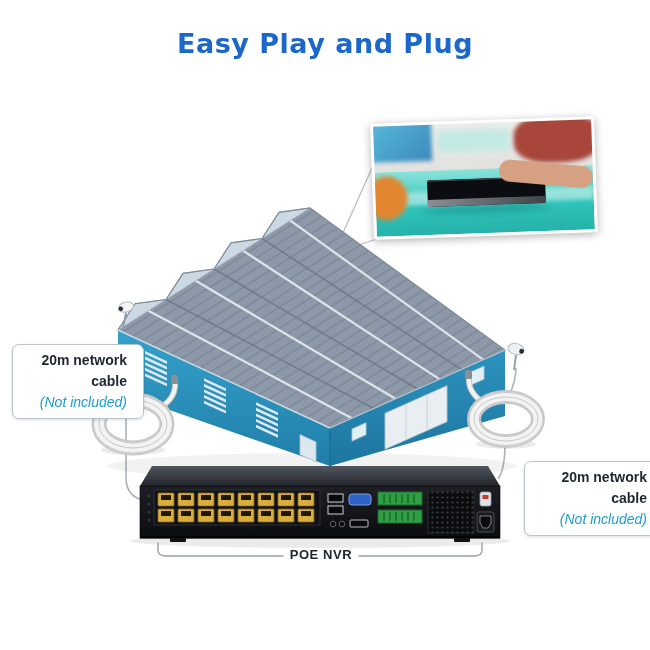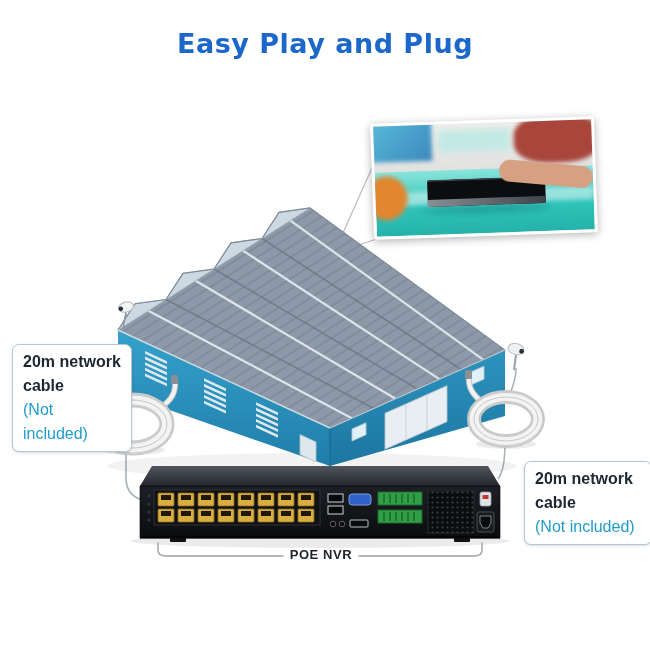--- a/index.html
+++ b/index.html
@@ -3,24 +3,24 @@
 <meta charset="utf-8">
 <style>
   html,body{margin:0;padding:0;background:#fff;}
   #stage{position:relative;width:650px;height:650px;background:#fff;overflow:hidden;
          font-family:"Liberation Sans",sans-serif;}
   #scene-svg{position:absolute;left:0;top:0;width:650px;height:650px;}
   .page-title{position:absolute;left:0;top:28px;width:650px;text-align:center;
     font-family:"DejaVu Sans",sans-serif;font-size:27px;font-weight:bold;
     color:#1b67ca;letter-spacing:.5px;}
   .callout{position:absolute;background:#fff;border:1px solid #b8c4cf;border-radius:7px;
-    padding:5px 10px;text-align:left;font-size:16px;line-height:1.5;
+    padding:5px 16px;text-align:right;font-size:14px;line-height:1.5;
     box-shadow:0 1px 3px rgba(40,60,80,.18);z-index:5;}
   .callout .l1{color:#1d2732;font-weight:bold;display:block;}
-  .callout .l2{color:#1f9ccc;display:block;}
+  .callout .l2{color:#1f9ccc;display:block;font-style:italic;}
   #callout-left{left:12px;top:344px;width:98px;}
   #callout-right{left:524px;top:461px;width:106px;}
   .nvr-label{position:absolute;left:283px;top:547px;width:76px;text-align:center;
     font-size:13px;font-weight:bold;letter-spacing:.6px;color:#20262c;z-index:5;}
   
   .inset{position:absolute;left:372px;top:120px;width:218px;height:110px;
     border:3px solid #fff;box-shadow:0 2px 9px rgba(0,0,0,.3);transform:rotate(-2deg);
     overflow:hidden;z-index:4;background:#e9e7e2;border-radius:2px;}
   .inset>div{position:absolute;}
   .ins-wall{left:0;top:0;width:100%;height:52px;background:linear-gradient(180deg,#efedea,#dfe0df);}

